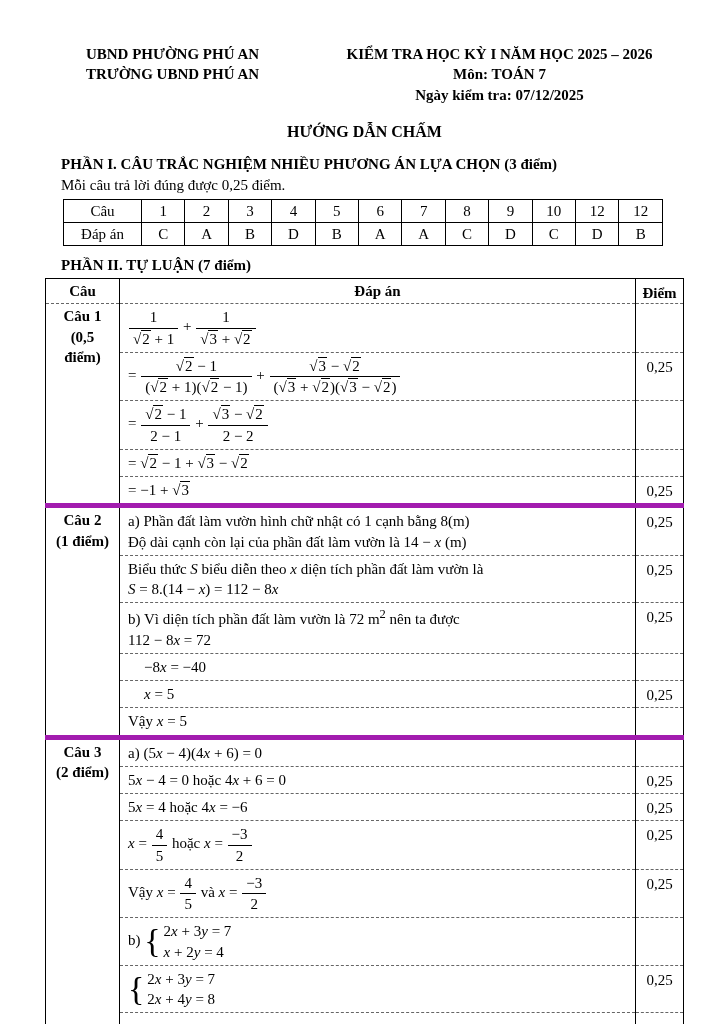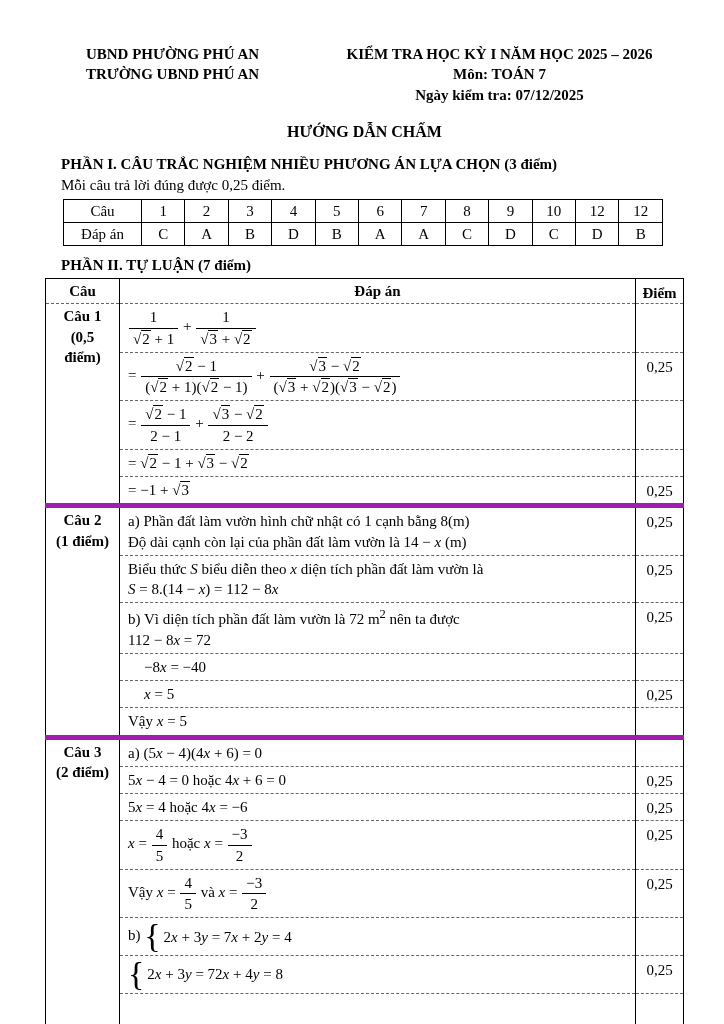--- a/index.html
+++ b/index.html
@@ -28,21 +28,21 @@
   .scell{width:48px;text-align:center;vertical-align:top;padding-top:4px;}
   .tall td{height:62px;}
   
   .f{display:inline-block;vertical-align:middle;text-align:center;padding:0 1px;}
   .f .n{display:block;border-bottom:1px solid #000;padding:0 4px;}
   .f .d{display:block;padding:0 4px;}
   .r{white-space:nowrap;}
   .r .o{border-top:1px solid #000;padding:0 1px;}
   .sys{display:inline-flex;align-items:center;vertical-align:middle;}
   .sys .br{font-size:34px;font-weight:normal;line-height:0.9;margin-right:3px;}
-  .sys .eqs{display:inline-flex;flex-direction:row;}
+  .sys .eqs{display:inline-flex;flex-direction:column;}
 </style>
 </head>
 <body>
 
 <div class="page">
 
   <div class="header">
     <div class="header-left">
       <div class="bold">UBND PHƯỜNG PHÚ AN</div>
       <div class="bold">TRƯỜNG UBND PHÚ AN</div>

